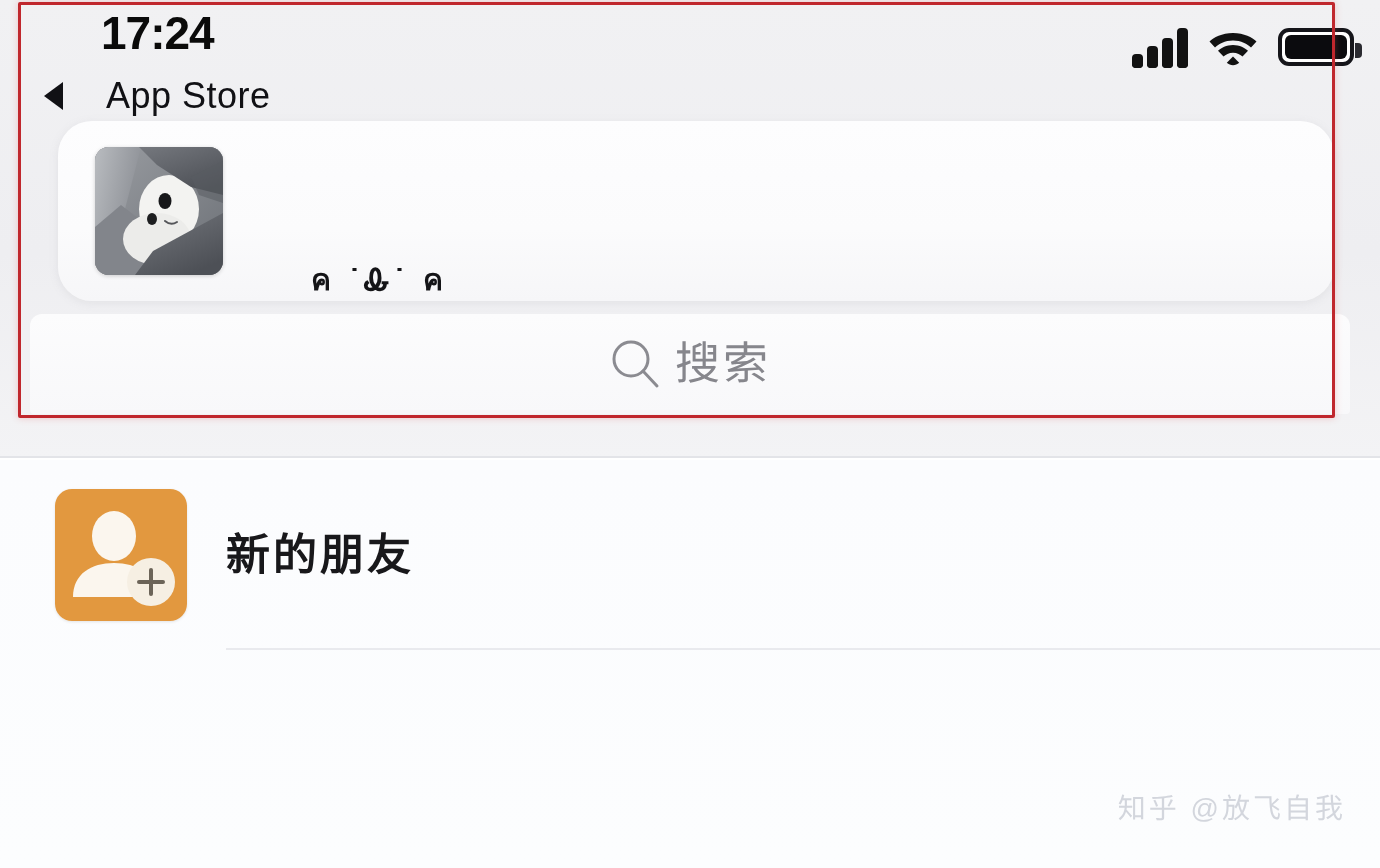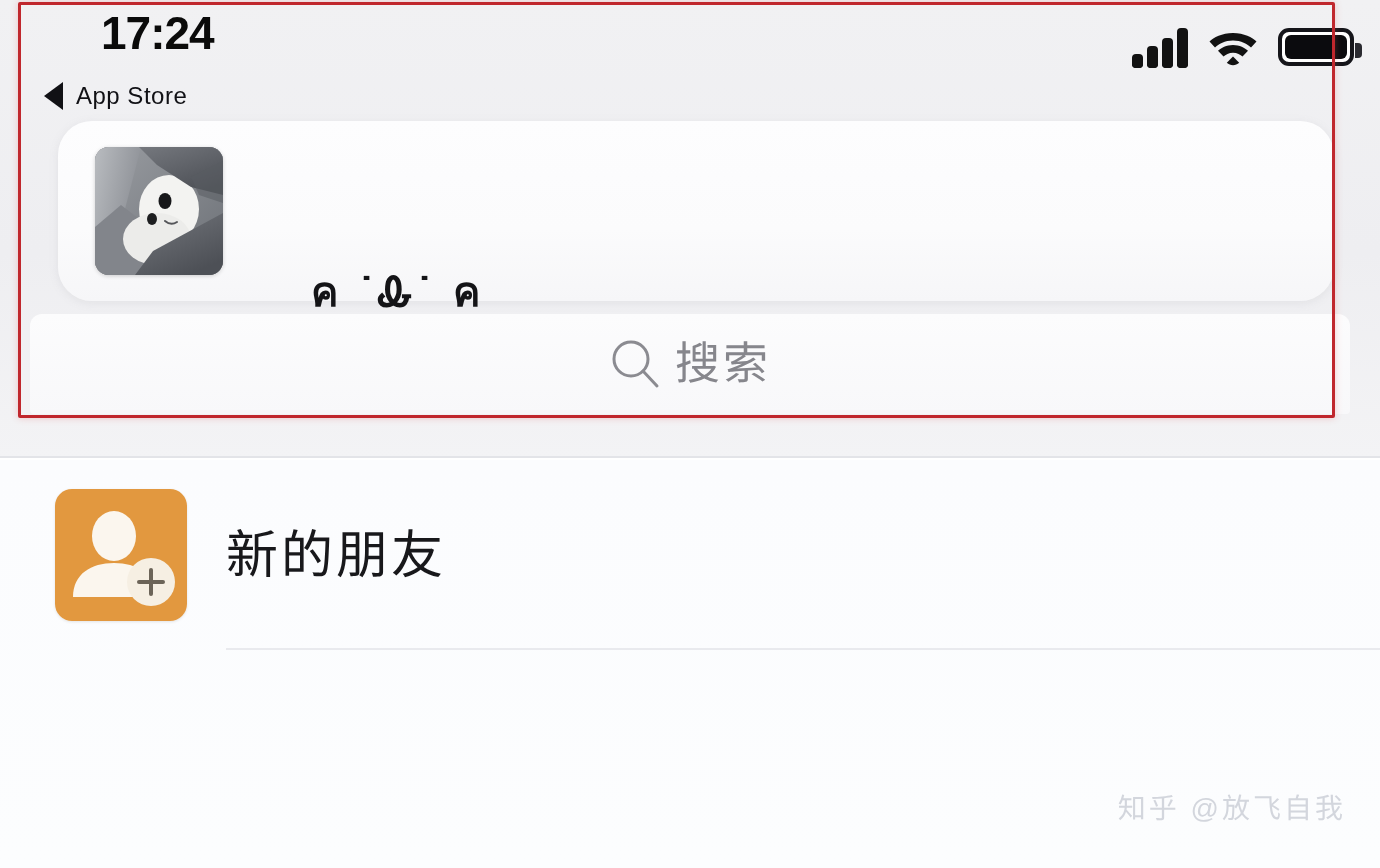--- a/index.html
+++ b/index.html
@@ -132,25 +132,26 @@
   }
   .back-caret {
     width: 0;
     height: 0;
     border-top: 14px solid transparent;
     border-bottom: 14px solid transparent;
     border-right: 19px solid #111115;
     display:block;
   }
   .back-label {
-    font-size: 24px;
+    font-size: 36px;
     font-weight: 500;
     color: #111115;
     letter-spacing: 0.5px;
     line-height: 44px;
+    margin-left: 30px;
   }
 
   
   .profile-card {
     position: absolute;
     left: 58px;
     top: 121px;
     width: 1276px;
     height: 180px;
     background: linear-gradient(180deg,#fdfdfe 0%, #fbfbfc 60%, #f6f6f8 100%);
@@ -166,22 +167,22 @@
     border-radius: 14px;
     overflow: hidden;
     box-shadow: 0 1px 4px rgba(0,0,0,0.18);
     background: #6f7278;
   }
   .avatar svg { display:block; width:100%; height:100%; }
 
   .profile-name {
     position: absolute;
     left: 253px;
-    top: 146px;
-    font-size: 41px;
+    top: 134px;
+    font-size: 30px;
     font-weight: 700;
     color: #141417;
     letter-spacing: 5px;
     line-height: 50px;
     white-space: nowrap;
   }
 
   
   .redacted {
     position: absolute;
@@ -260,25 +261,25 @@
     left: 55px;
     width: 132px;
     height: 132px;
     border-radius: 17px;
     box-shadow: 0 1px 3px rgba(0,0,0,0.10);
   }
   .row-icon svg { display:block; width:100%; height:100%; }
   .row-label {
     position: absolute;
     left: 226px;
-    font-size: 52px;
+    font-size: 44px;
     color: #18181b;
     letter-spacing: 3px;
     line-height: 62px;
-    font-weight: 400;
+    font-weight: 700;
     white-space: nowrap;
   }
   .row-divider {
     position: absolute;
     left: 226px;
     right: 0;
     bottom: 0;
     height: 2px;
     background: #e9eaee;
   }

